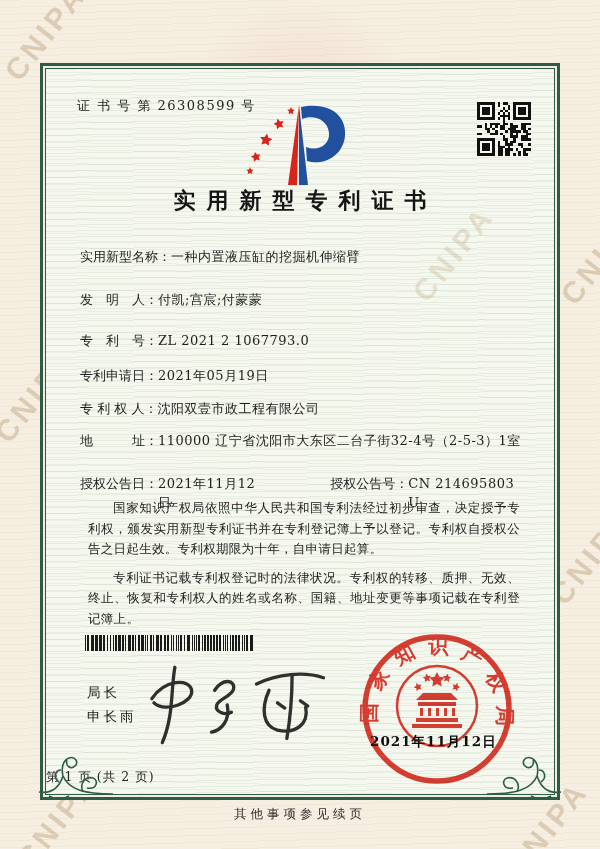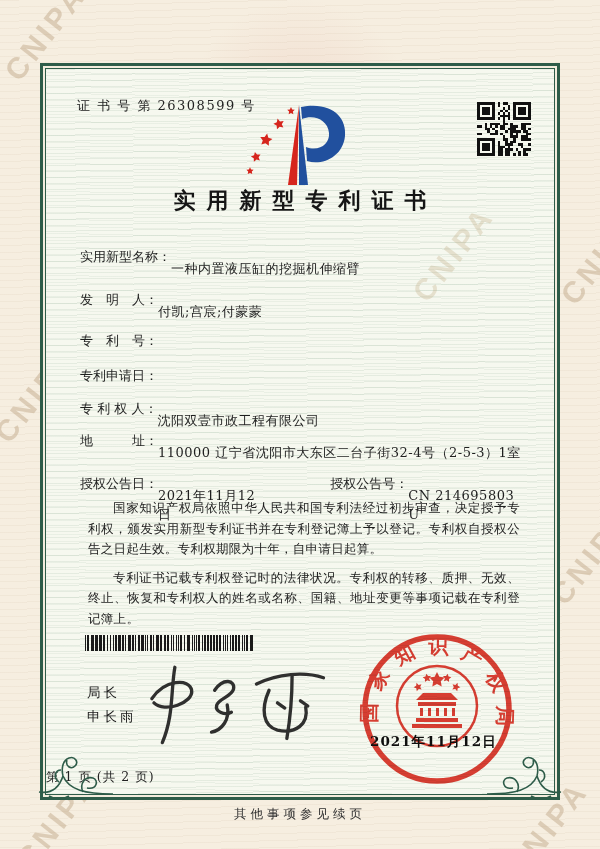--- a/index.html
+++ b/index.html
@@ -47,21 +47,21 @@
   .logo{position:absolute;left:200px;top:32px;width:110px;height:88px;}
   .title{
     position:absolute;left:0;right:0;top:117px;text-align:center;
     font-size:22px;font-weight:700;color:#151515;letter-spacing:11px;text-indent:11px;font-family:Liberation Mono, monospace;
   }
   .frow{
     position:absolute;left:34px;right:28px;display:flex;align-items:flex-start;
     font-size:13px;line-height:19px;color:#1f1f1f;
   }
   .flabel{white-space:pre;flex:0 0 auto;}
-  .fvalue{letter-spacing:.5px;margin-top:12px;}
+  .fvalue{letter-spacing:.5px;}
   .r1{top:178px}.r2{top:221px}.r3{top:262px}.r4{top:297px}
   .r5{top:330px}.r6{top:362px}.r7{top:405px}
   .pair2{margin-left:64px;display:flex;}
   .paras{
     position:absolute;left:34px;right:26px;top:421px;
     font-size:12.5px;line-height:20.5px;color:#1e1e1e;text-align:justify;letter-spacing:.3px;
   }
   .paras p{margin:8px;text-indent:2em;}
   .barcode{position:absolute;left:39px;top:566px;width:172px;height:16px;}
   .director-title{position:absolute;left:41px;top:615px;font-size:13.5px;letter-spacing:3px;color:#1a1a1a;}
@@ -266,23 +266,25 @@
       <div class="frow r1">
         <span class="flabel">实用新型名称：</span>
         <span class="fvalue">一种内置液压缸的挖掘机伸缩臂</span>
       </div>
       <div class="frow r2">
         <span class="flabel">发　明　人：</span>
         <span class="fvalue">付凯;宫宸;付蒙蒙</span>
       </div>
       <div class="frow r3">
         <span class="flabel">专　利　号：</span>
+        <span class="fvalue">ZL 2021 2 1067793.0</span>
       </div>
       <div class="frow r4">
         <span class="flabel">专利申请日：</span>
+        <span class="fvalue">2021年05月19日</span>
       </div>
       <div class="frow r5">
         <span class="flabel">专 利 权 人：</span>
         <span class="fvalue">沈阳双壹市政工程有限公司</span>
       </div>
       <div class="frow r6">
         <span class="flabel">地　　　址：</span>
         <span class="fvalue">110000 辽宁省沈阳市大东区二台子街32-4号（2-5-3）1室</span>
       </div>
       <div class="frow r7">

